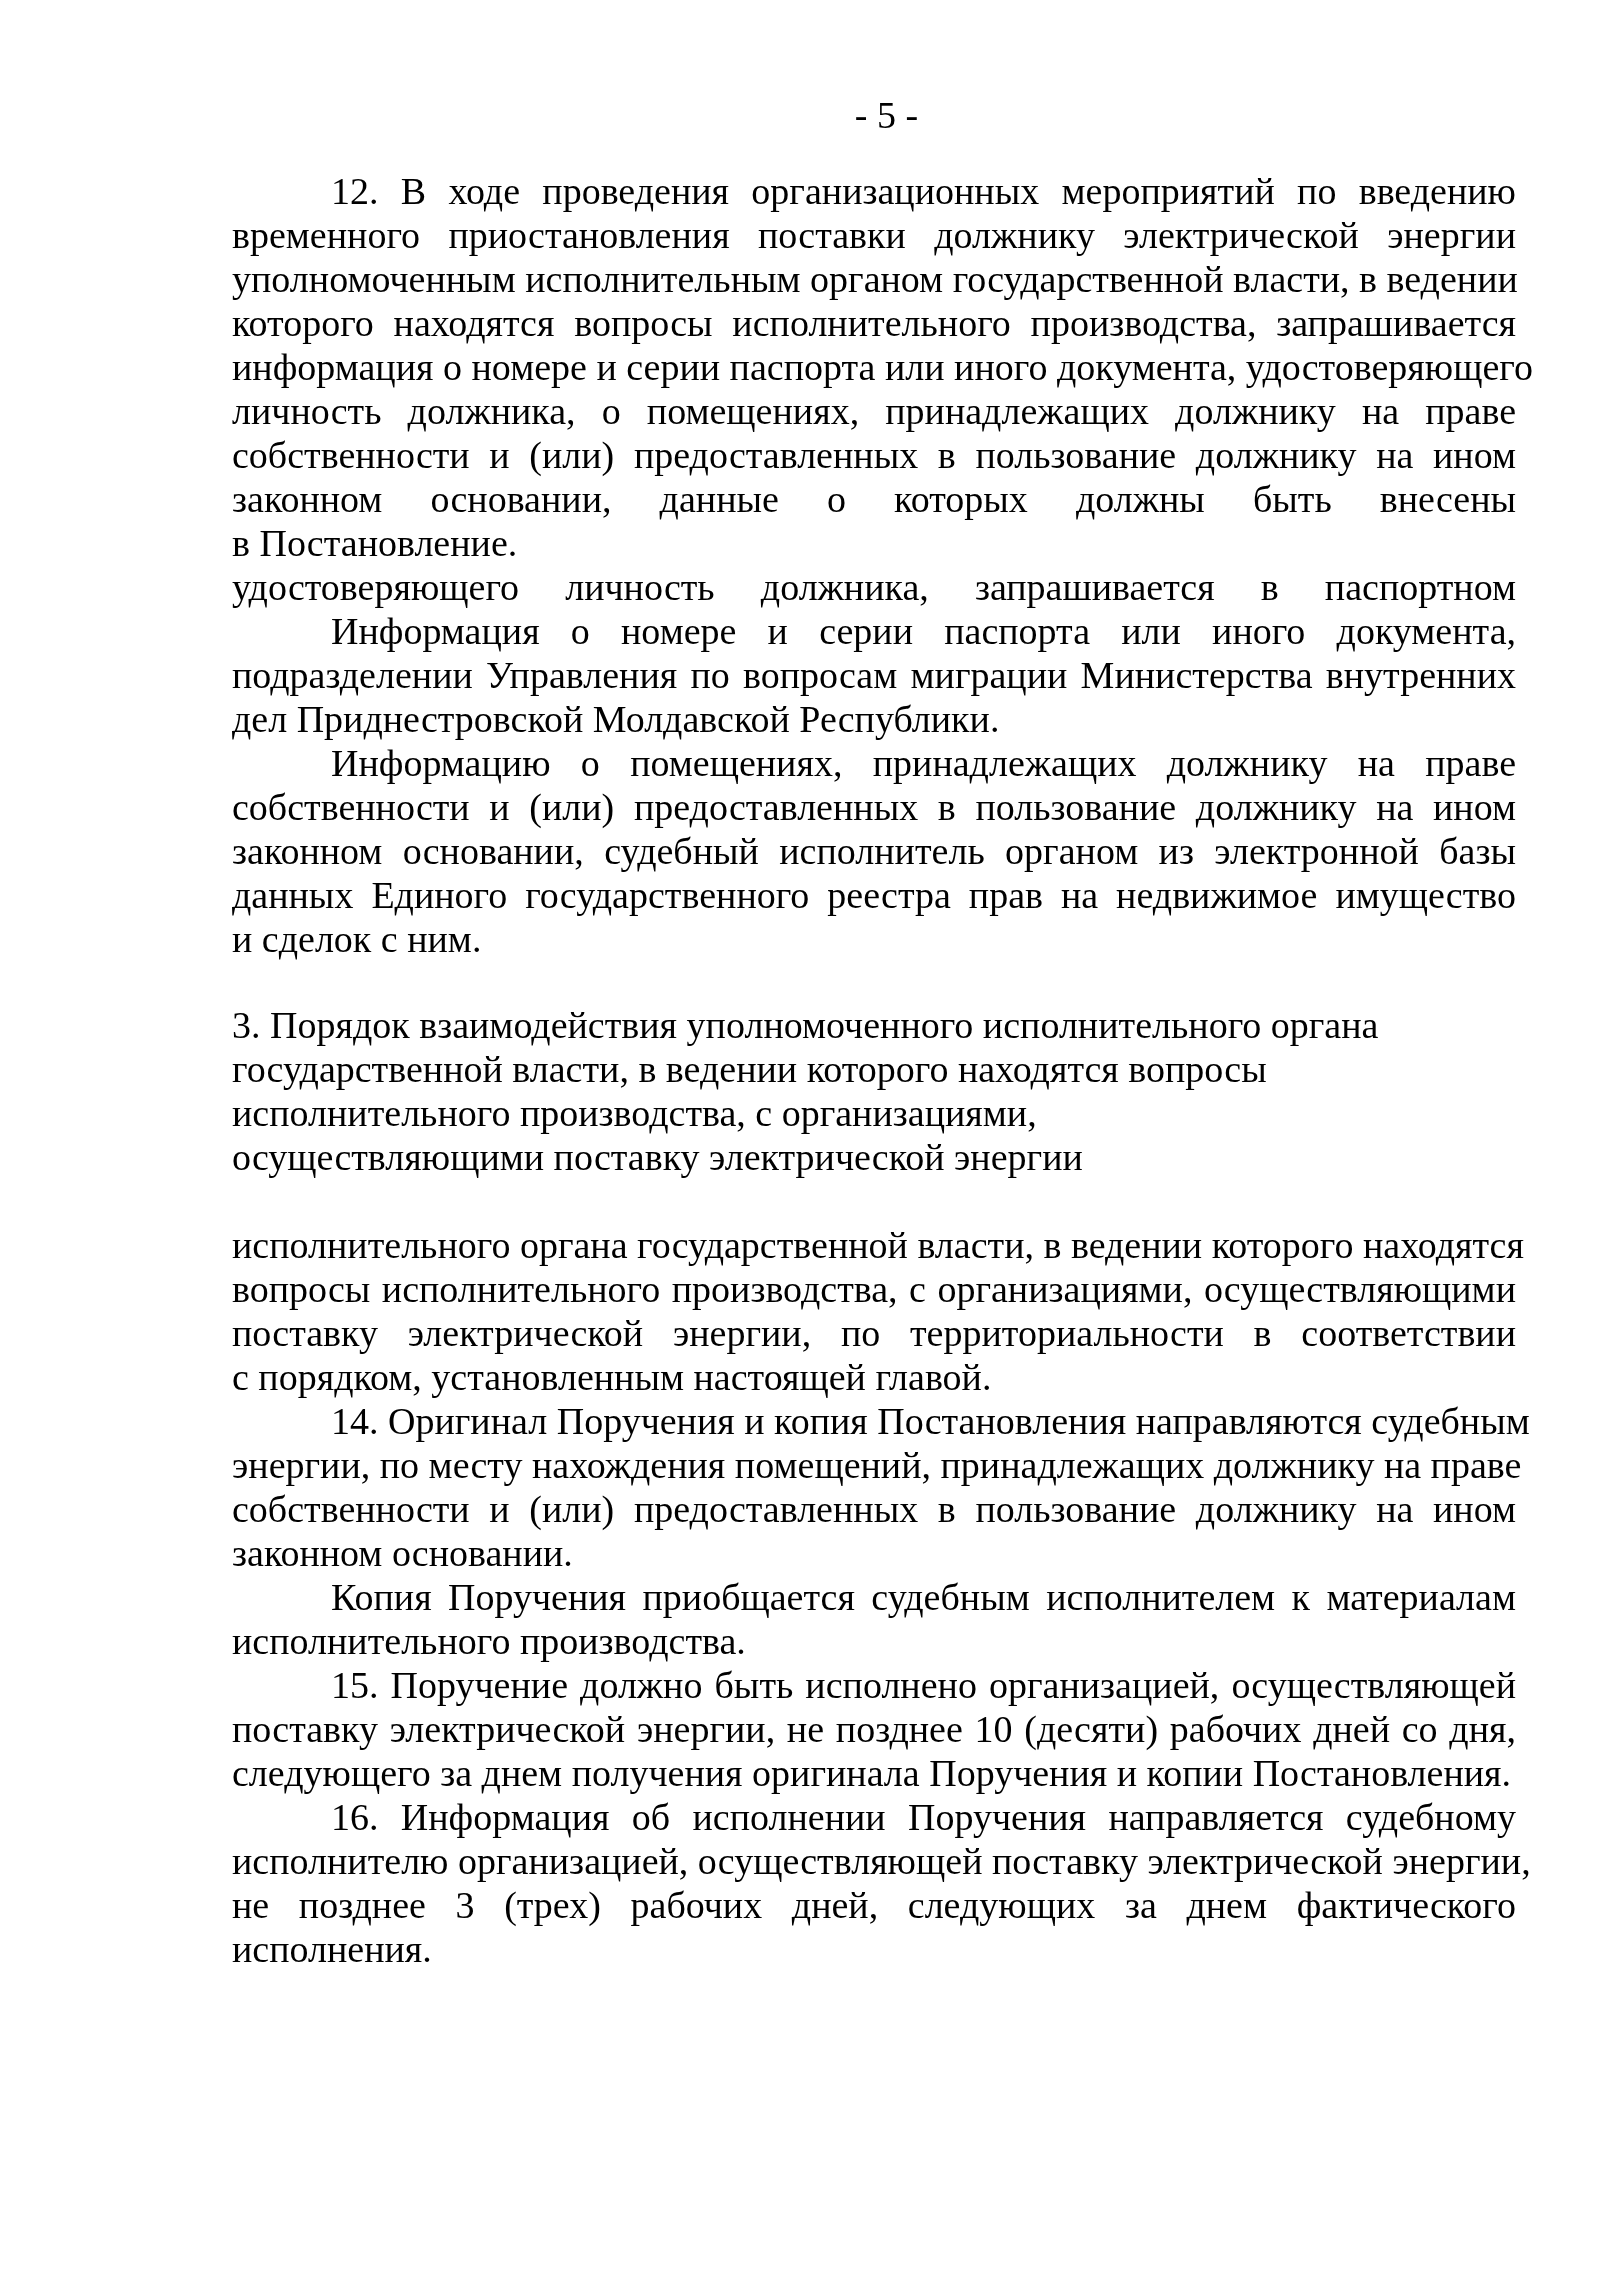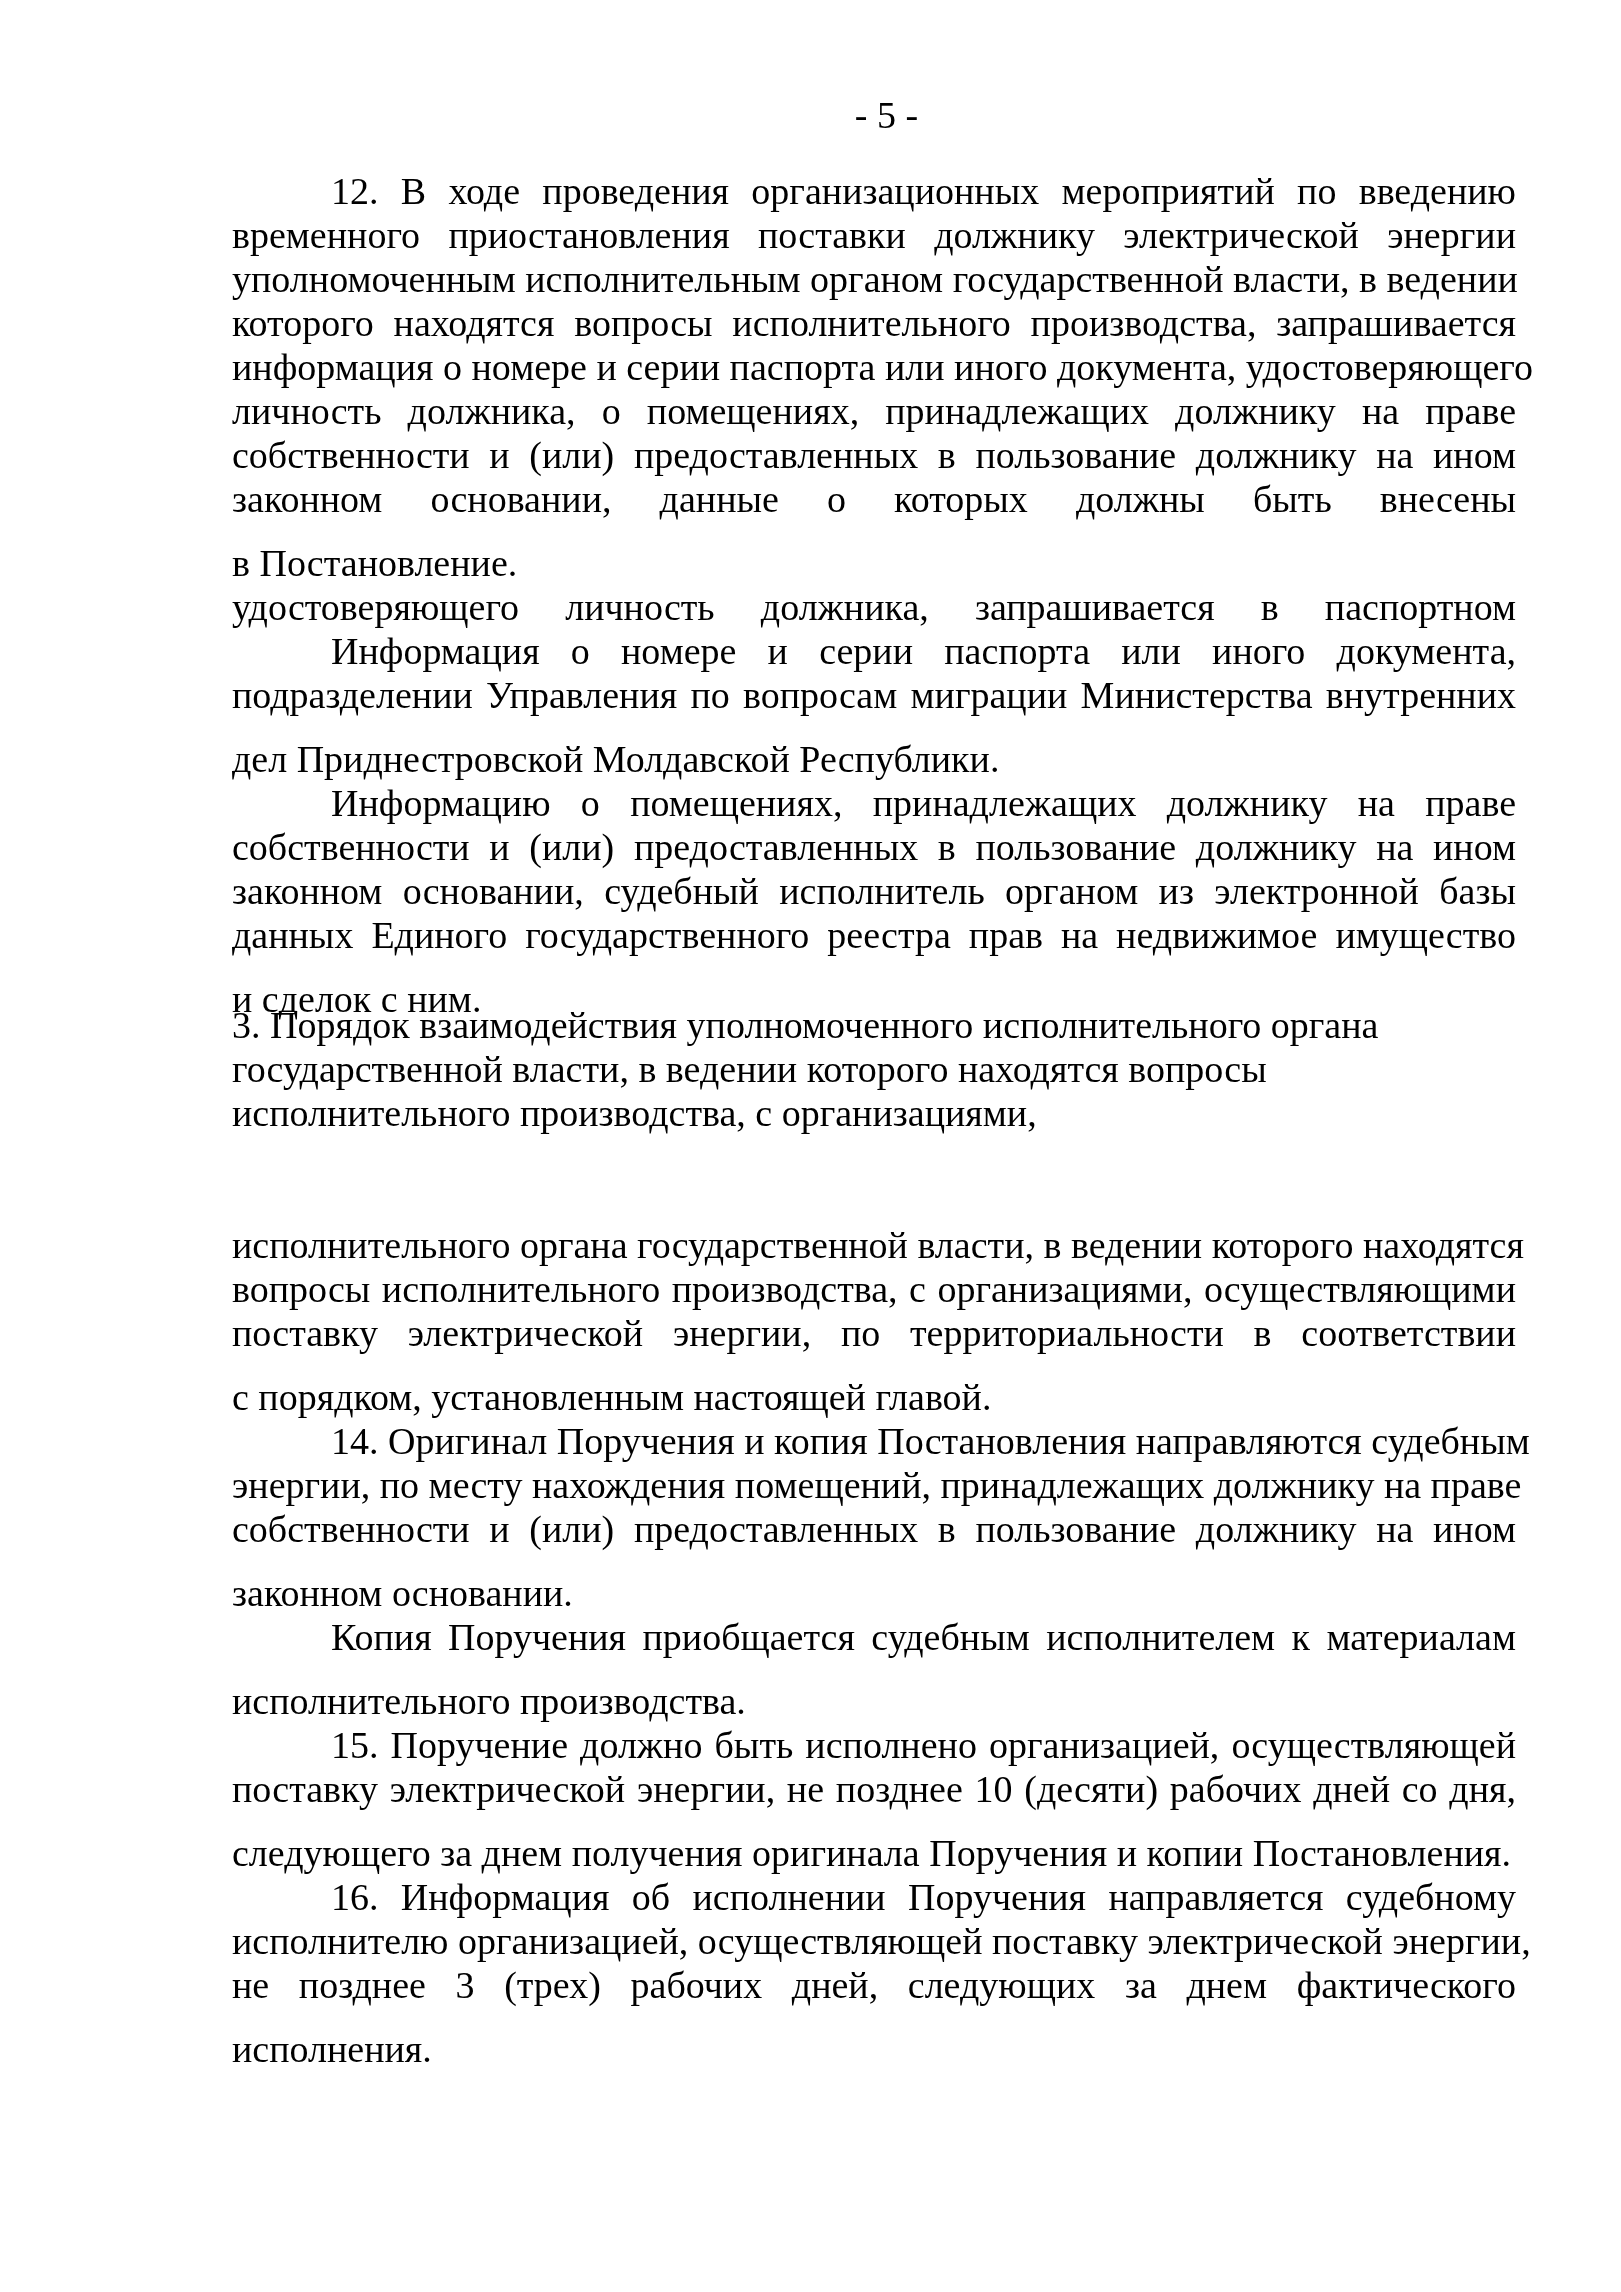--- a/index.html
+++ b/index.html
@@ -39,21 +39,20 @@
     width: 1284px;
   }
   .para .line {
     display: block;
     text-align: justify;
     text-align-last: justify;
     white-space: nowrap;
   }
   .para .line.last {
     text-align-last: left;
-    margin-top: 20px;
   }
   .para .line.first {
     padding-left: 99px;
   }
   .heading {
     position: absolute;
     left: 232px;
     width: 1309px;
     text-align: left;
   }
@@ -94,20 +93,21 @@
         <span class="line">данных Единого государственного реестра прав на недвижимое имущество</span>
         <span class="line last">и сделок с ним.</span>
       </div>
   </div>
 
   <div class="heading" style="top:1003px;">
     <div>
         <span class="line">3. Порядок взаимодействия уполномоченного исполнительного органа</span>
         <span class="line">государственной власти, в ведении которого находятся вопросы</span>
         <span class="line">исполнительного производства, с организациями,</span>
+        <span class="line">осуществляющими поставку электрической энергии</span>
       </div>
   </div>
 
   <div class="block" style="top:1223px;">
     <div class="para">
         <span class="line">исполнительного органа государственной власти, в ведении которого находятся</span>
         <span class="line">вопросы исполнительного производства, с организациями, осуществляющими</span>
         <span class="line">поставку электрической энергии, по территориальности в соответствии</span>
         <span class="line last">с порядком, установленным настоящей главой.</span>
       </div>

